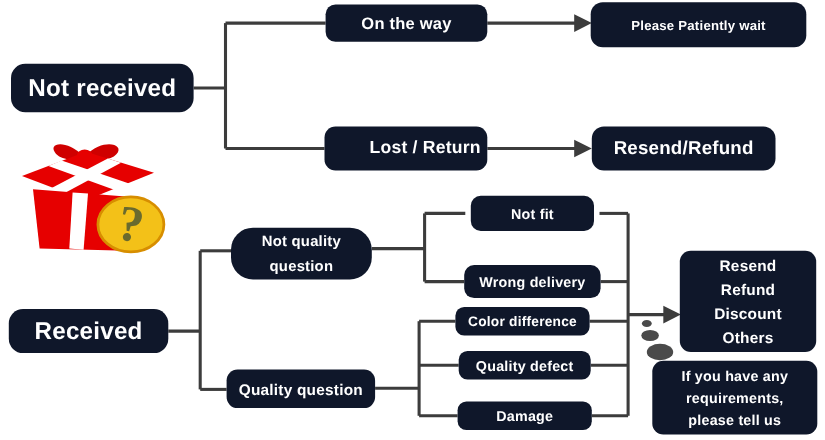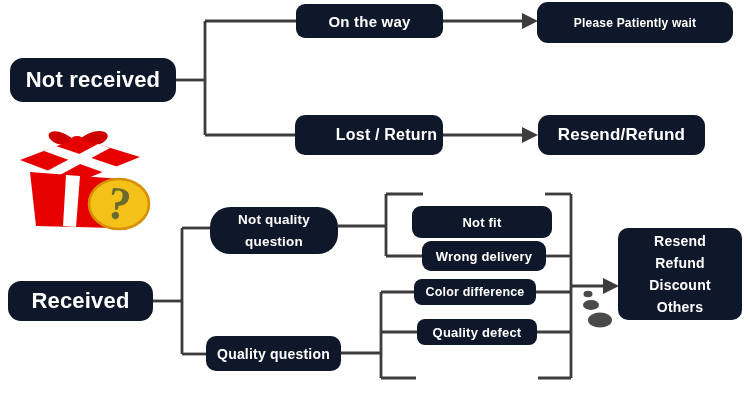--- a/index.html
+++ b/index.html
@@ -17,21 +17,21 @@
   .gift { position:absolute; left:14px; top:124px; width:142px; height:108px; }
 
   
   .n-not-received   { left:10px;  top:58px;  width:166px; height:44px; font-size:22px; border-radius:13px; }
   .n-on-the-way     { left:296px; top:4px;   width:147px; height:34px; font-size:15px; border-radius:9px; }
   .n-please-wait    { left:537px; top:2px;   width:196px; height:41px; font-size:12px; border-radius:11px; }
   .n-lost-return    { left:295px; top:115px; width:148px; height:40px; font-size:16px; border-radius:10px;padding-left:35px; }
   .n-resend-refund  { left:538px; top:115px; width:167px; height:40px; font-size:17px; border-radius:11px;text-align:right; }
   .n-received       { left:8px;   top:281px; width:145px; height:40px; font-size:22px; border-radius:13px; }
   .n-not-quality    { left:210px; top:207px; width:128px; height:47px; font-size:13.5px; border-radius:20px; line-height:1.6; padding:16px 14px; }
-  .n-not-fit        { left:412px; top:178px; width:140px; height:32px; font-size:13px; border-radius:9px;margin-top:28px; }
+  .n-not-fit        { left:428px; top:178px; width:112px; height:32px; font-size:13px; border-radius:9px; }
   .n-wrong-delivery { left:422px; top:241px; width:124px; height:30px; font-size:13px; border-radius:9px; }
   .n-quality-q      { left:206px; top:336px; width:135px; height:35px; font-size:14px; border-radius:10px; }
   .n-color-diff     { left:414px; top:279px; width:122px; height:26px; font-size:12.5px; border-radius:8px; }
   .n-quality-defect { left:417px; top:319px; width:120px; height:26px; font-size:13px; border-radius:8px; }
   .n-damage         { left:416px; top:365px; width:122px; height:26px; font-size:13px; border-radius:8px; }
   .n-outcome        { left:618px; top:228px; width:124px; height:92px; font-size:14px; border-radius:10px; flex-direction:column; line-height:22px; }
   .n-note           { left:593px; top:328px; width:150px; height:67px; font-size:13px; border-radius:10px; flex-direction:column; line-height:20px; }
 </style>
 </head>
 <body>
@@ -103,22 +103,28 @@
   <div class="node n-please-wait">Please Patiently wait</div>
   <div class="node n-lost-return">Lost / Return</div>
   <div class="node n-resend-refund">Resend/Refund</div>
   <div class="node n-received">Received</div>
   <div class="node n-not-quality">Not quality question</div>
   <div class="node n-not-fit">Not fit</div>
   <div class="node n-wrong-delivery">Wrong delivery</div>
   <div class="node n-quality-q">Quality question</div>
   <div class="node n-color-diff">Color difference</div>
   <div class="node n-quality-defect">Quality defect</div>
+  <div class="node n-damage">Damage</div>
 
   <div class="node n-outcome">
     <div>Resend</div>
     <div>Refund</div>
     <div>Discount</div>
     <div>Others</div>
   </div>
 
+  <div class="node n-note">
+    <div>If you have any</div>
+    <div>requirements,</div>
+    <div>please tell us</div>
+  </div>
 
 </div>
 
 </body></html>

